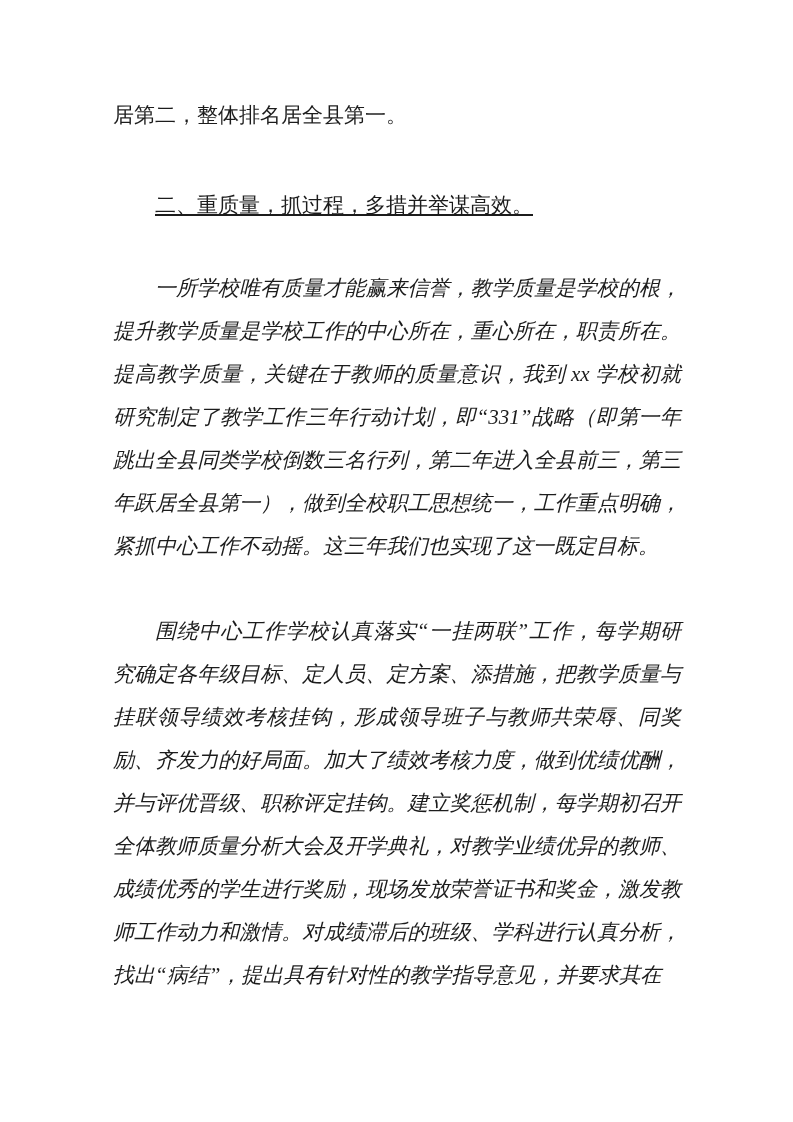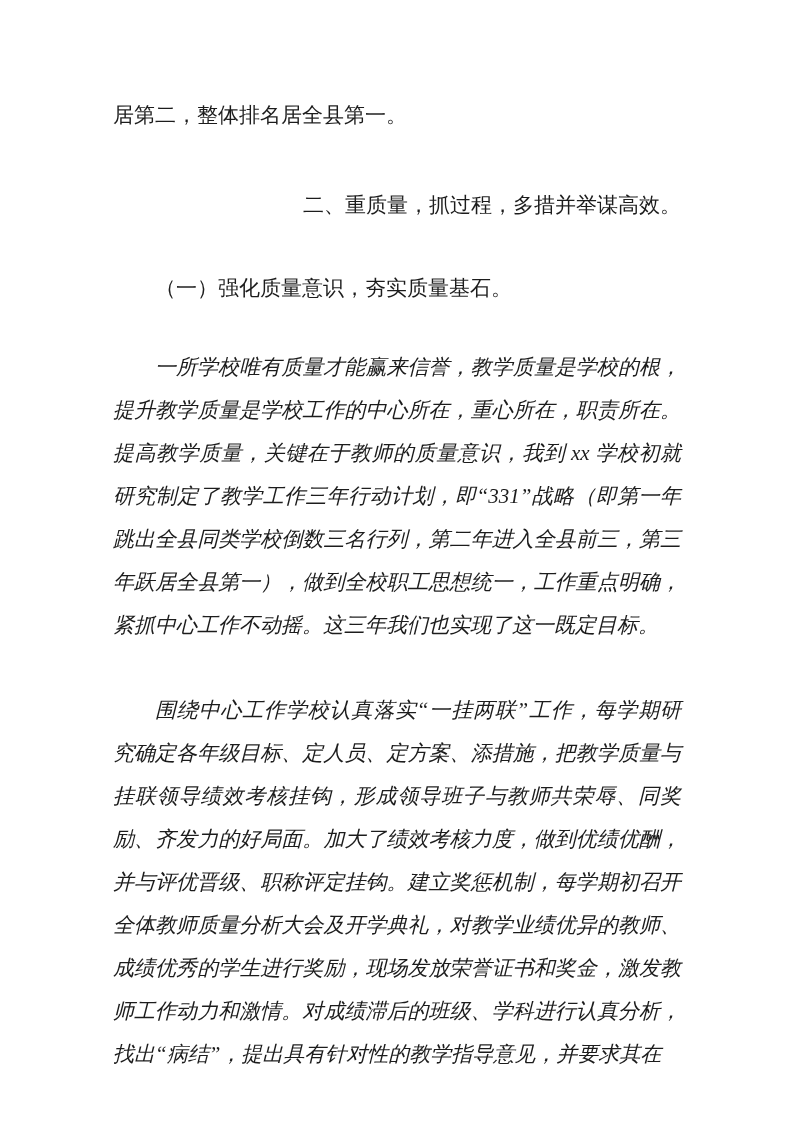--- a/index.html
+++ b/index.html
@@ -28,22 +28,23 @@
     margin: 0;
     padding: 0;
   }
   .continuation-line {
     text-indent: 0;
     text-align: left;
     margin-bottom: 47px !important;
   }
   .section-heading {
     text-indent: 2em;
-    text-align: right;
+    text-align: left;
     margin-bottom: 40px !important;
+    text-decoration: underline;
   }
   .subsection-heading {
     text-indent: 2em;
     text-align: left;
     margin-bottom: 36px !important;
   }
   .body-paragraph {
     text-indent: 2em;
     text-align: justify;
     text-justify: inter-character;
@@ -51,17 +52,16 @@
     font-style: italic;
   }
 </style>
 </head>
 <body>
 
 <div class="page">
   <div class="content">
     <p class="continuation-line">居第二，整体排名居全县第一。</p>
     <p class="section-heading">二、重质量，抓过程，多措并举谋高效。</p>
-    <p class="subsection-heading">（一）强化质量意识，夯实质量基石。</p>
     <p class="body-paragraph">一所学校唯有质量才能赢来信誉，教学质量是学校的根，提升教学质量是学校工作的中心所在，重心所在，职责所在。提高教学质量，关键在于教师的质量意识，我到 xx 学校初就研究制定了教学工作三年行动计划，即“331”战略（即第一年跳出全县同类学校倒数三名行列，第二年进入全县前三，第三年跃居全县第一），做到全校职工思想统一，工作重点明确，紧抓中心工作不动摇。这三年我们也实现了这一既定目标。</p>
     <p class="body-paragraph">围绕中心工作学校认真落实“一挂两联”工作，每学期研究确定各年级目标、定人员、定方案、添措施，把教学质量与挂联领导绩效考核挂钩，形成领导班子与教师共荣辱、同奖励、齐发力的好局面。加大了绩效考核力度，做到优绩优酬，并与评优晋级、职称评定挂钩。建立奖惩机制，每学期初召开全体教师质量分析大会及开学典礼，对教学业绩优异的教师、成绩优秀的学生进行奖励，现场发放荣誉证书和奖金，激发教师工作动力和激情。对成绩滞后的班级、学科进行认真分析，找出“病结”，提出具有针对性的教学指导意见，并要求其在</p>
   </div>
 </div>
 
 </body></html>

